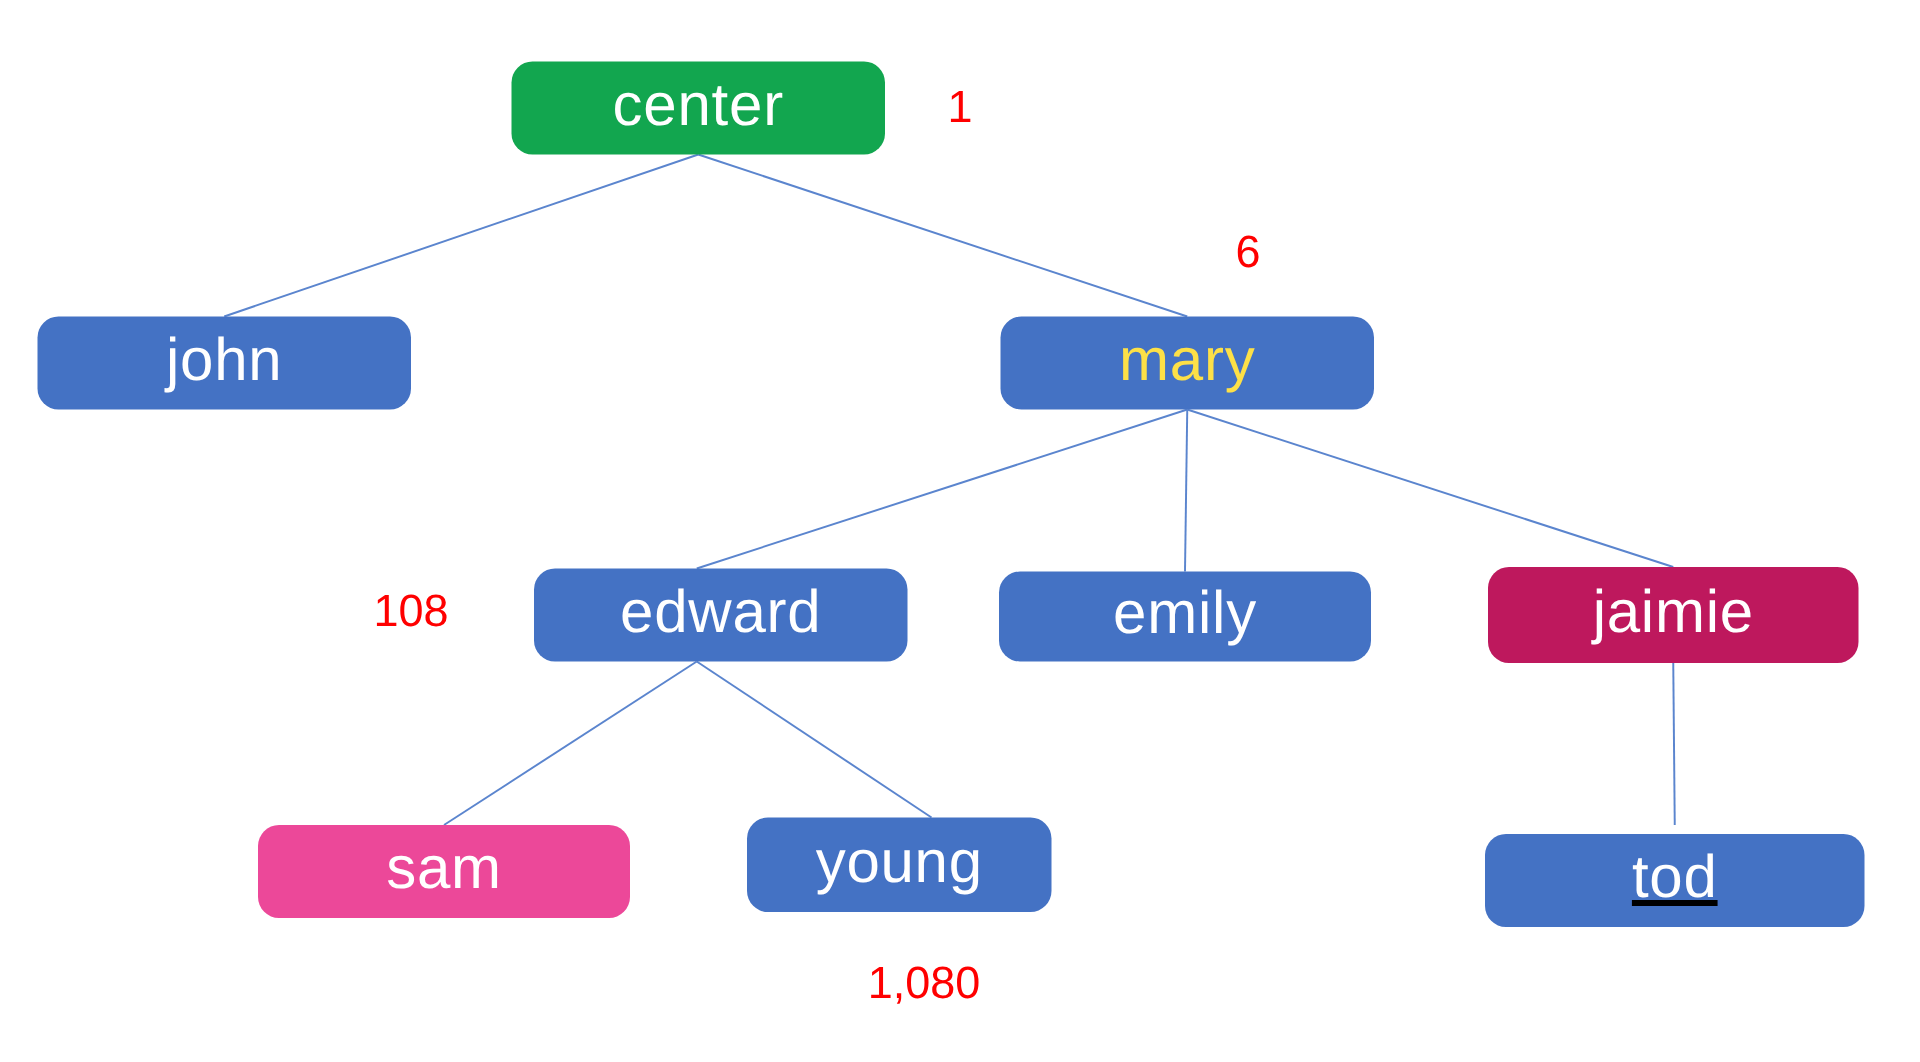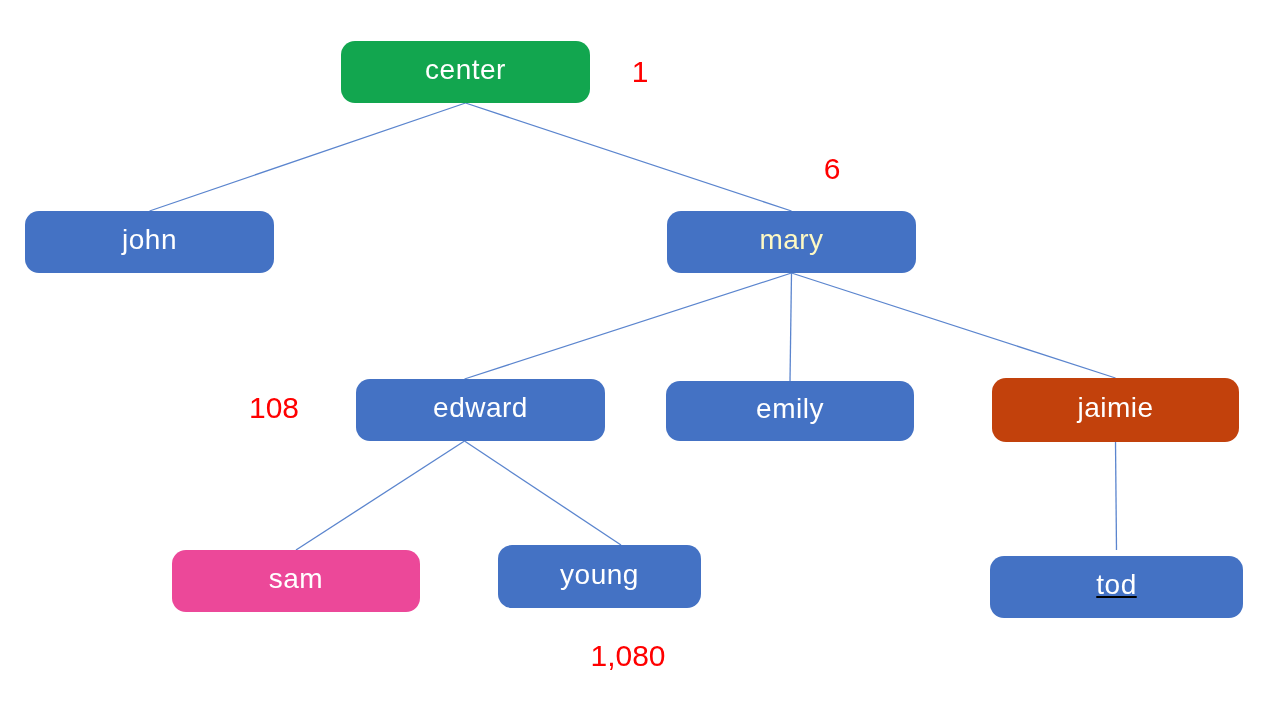--- a/index.html
+++ b/index.html
@@ -28,21 +28,21 @@
   .node {
     position: absolute;
     border-radius: 14px;
     display: flex;
     align-items: center;
     justify-content: center;
     box-sizing: border-box;
   }
   .node-label {
     color: #ffffff;
-    font-size: 28px;
+    font-size: 40px;
     line-height: 1;
     letter-spacing: 0.5px;
     transform: translateY(-2px);
     white-space: nowrap;
   }
   .annotation {
     position: absolute;
     transform: translate(-50%, -50%);
     font-size: 30px;
     line-height: 1;
@@ -63,37 +63,37 @@
       <line x1="464.5" y1="441" x2="621" y2="545" stroke="#5B85CE" stroke-width="1.3"></line>
       <line x1="1115.5" y1="442" x2="1116.5" y2="550" stroke="#5B85CE" stroke-width="1.3"></line>
     </svg>
 <div class="node" style="left: 341px; top: 41px; width: 249px; height: 62px; background: rgb(18, 166, 79);">
       <span class="node-label" style="color: rgb(255, 255, 255);">center</span>
     </div>
     <div class="node" style="left: 25px; top: 211px; width: 249px; height: 62px; background: rgb(68, 114, 196);">
       <span class="node-label" style="color: rgb(255, 255, 255);">john</span>
     </div>
     <div class="node" style="left: 667px; top: 211px; width: 249px; height: 62px; background: rgb(68, 114, 196);">
-      <span class="node-label" style="color: #fef9c3; text-align: right;">mary</span>
+      <span class="node-label" style="color: #fde047; text-align: right;">mary</span>
     </div>
     <div class="node" style="left: 356px; top: 379px; width: 249px; height: 62px; background: rgb(68, 114, 196);">
       <span class="node-label" style="color: rgb(255, 255, 255);">edward</span>
     </div>
     <div class="node" style="left: 666px; top: 381px; width: 248px; height: 60px; background: rgb(68, 114, 196);">
       <span class="node-label" style="color: rgb(255, 255, 255);">emily</span>
     </div>
-    <div class="node" style="left: 992px; top: 378px; width: 247px; height: 64px; background: #c2410c;">
+    <div class="node" style="left: 992px; top: 378px; width: 247px; height: 64px; background: #be185d;">
       <span class="node-label" style="color: rgb(255, 255, 255);">jaimie</span>
     </div>
     <div class="node" style="left: 172px; top: 550px; width: 248px; height: 62px; background: #ec4899;">
       <span class="node-label" style="color: rgb(255, 255, 255);">sam</span>
     </div>
     <div class="node" style="left: 498px; top: 545px; width: 203px; height: 63px; background: rgb(68, 114, 196);">
       <span class="node-label" style="color: rgb(255, 255, 255);">young</span>
     </div>
     <div class="node" style="left: 990px; top: 556px; width: 253px; height: 62px; background: rgb(68, 114, 196); text-decoration: underline;">
       <span class="node-label" style="color: rgb(255, 255, 255);">tod</span>
     </div>
     <div class="annotation" style="left: 640px; top: 72px; color: rgb(255, 0, 0);">1</div>
     <div class="annotation" style="left: 832px; top: 169px; color: rgb(255, 0, 0);">6</div>
     <div class="annotation" style="left: 274px; top: 408px; color: rgb(255, 0, 0);">108</div>
-    <div class="annotation" style="left: 616px; top: 656px; color: rgb(255, 0, 0); margin-left: 12px;">1,080</div>
+    <div class="annotation" style="left: 616px; top: 656px; color: rgb(255, 0, 0);">1,080</div>
   </div>
 
 </body></html>

